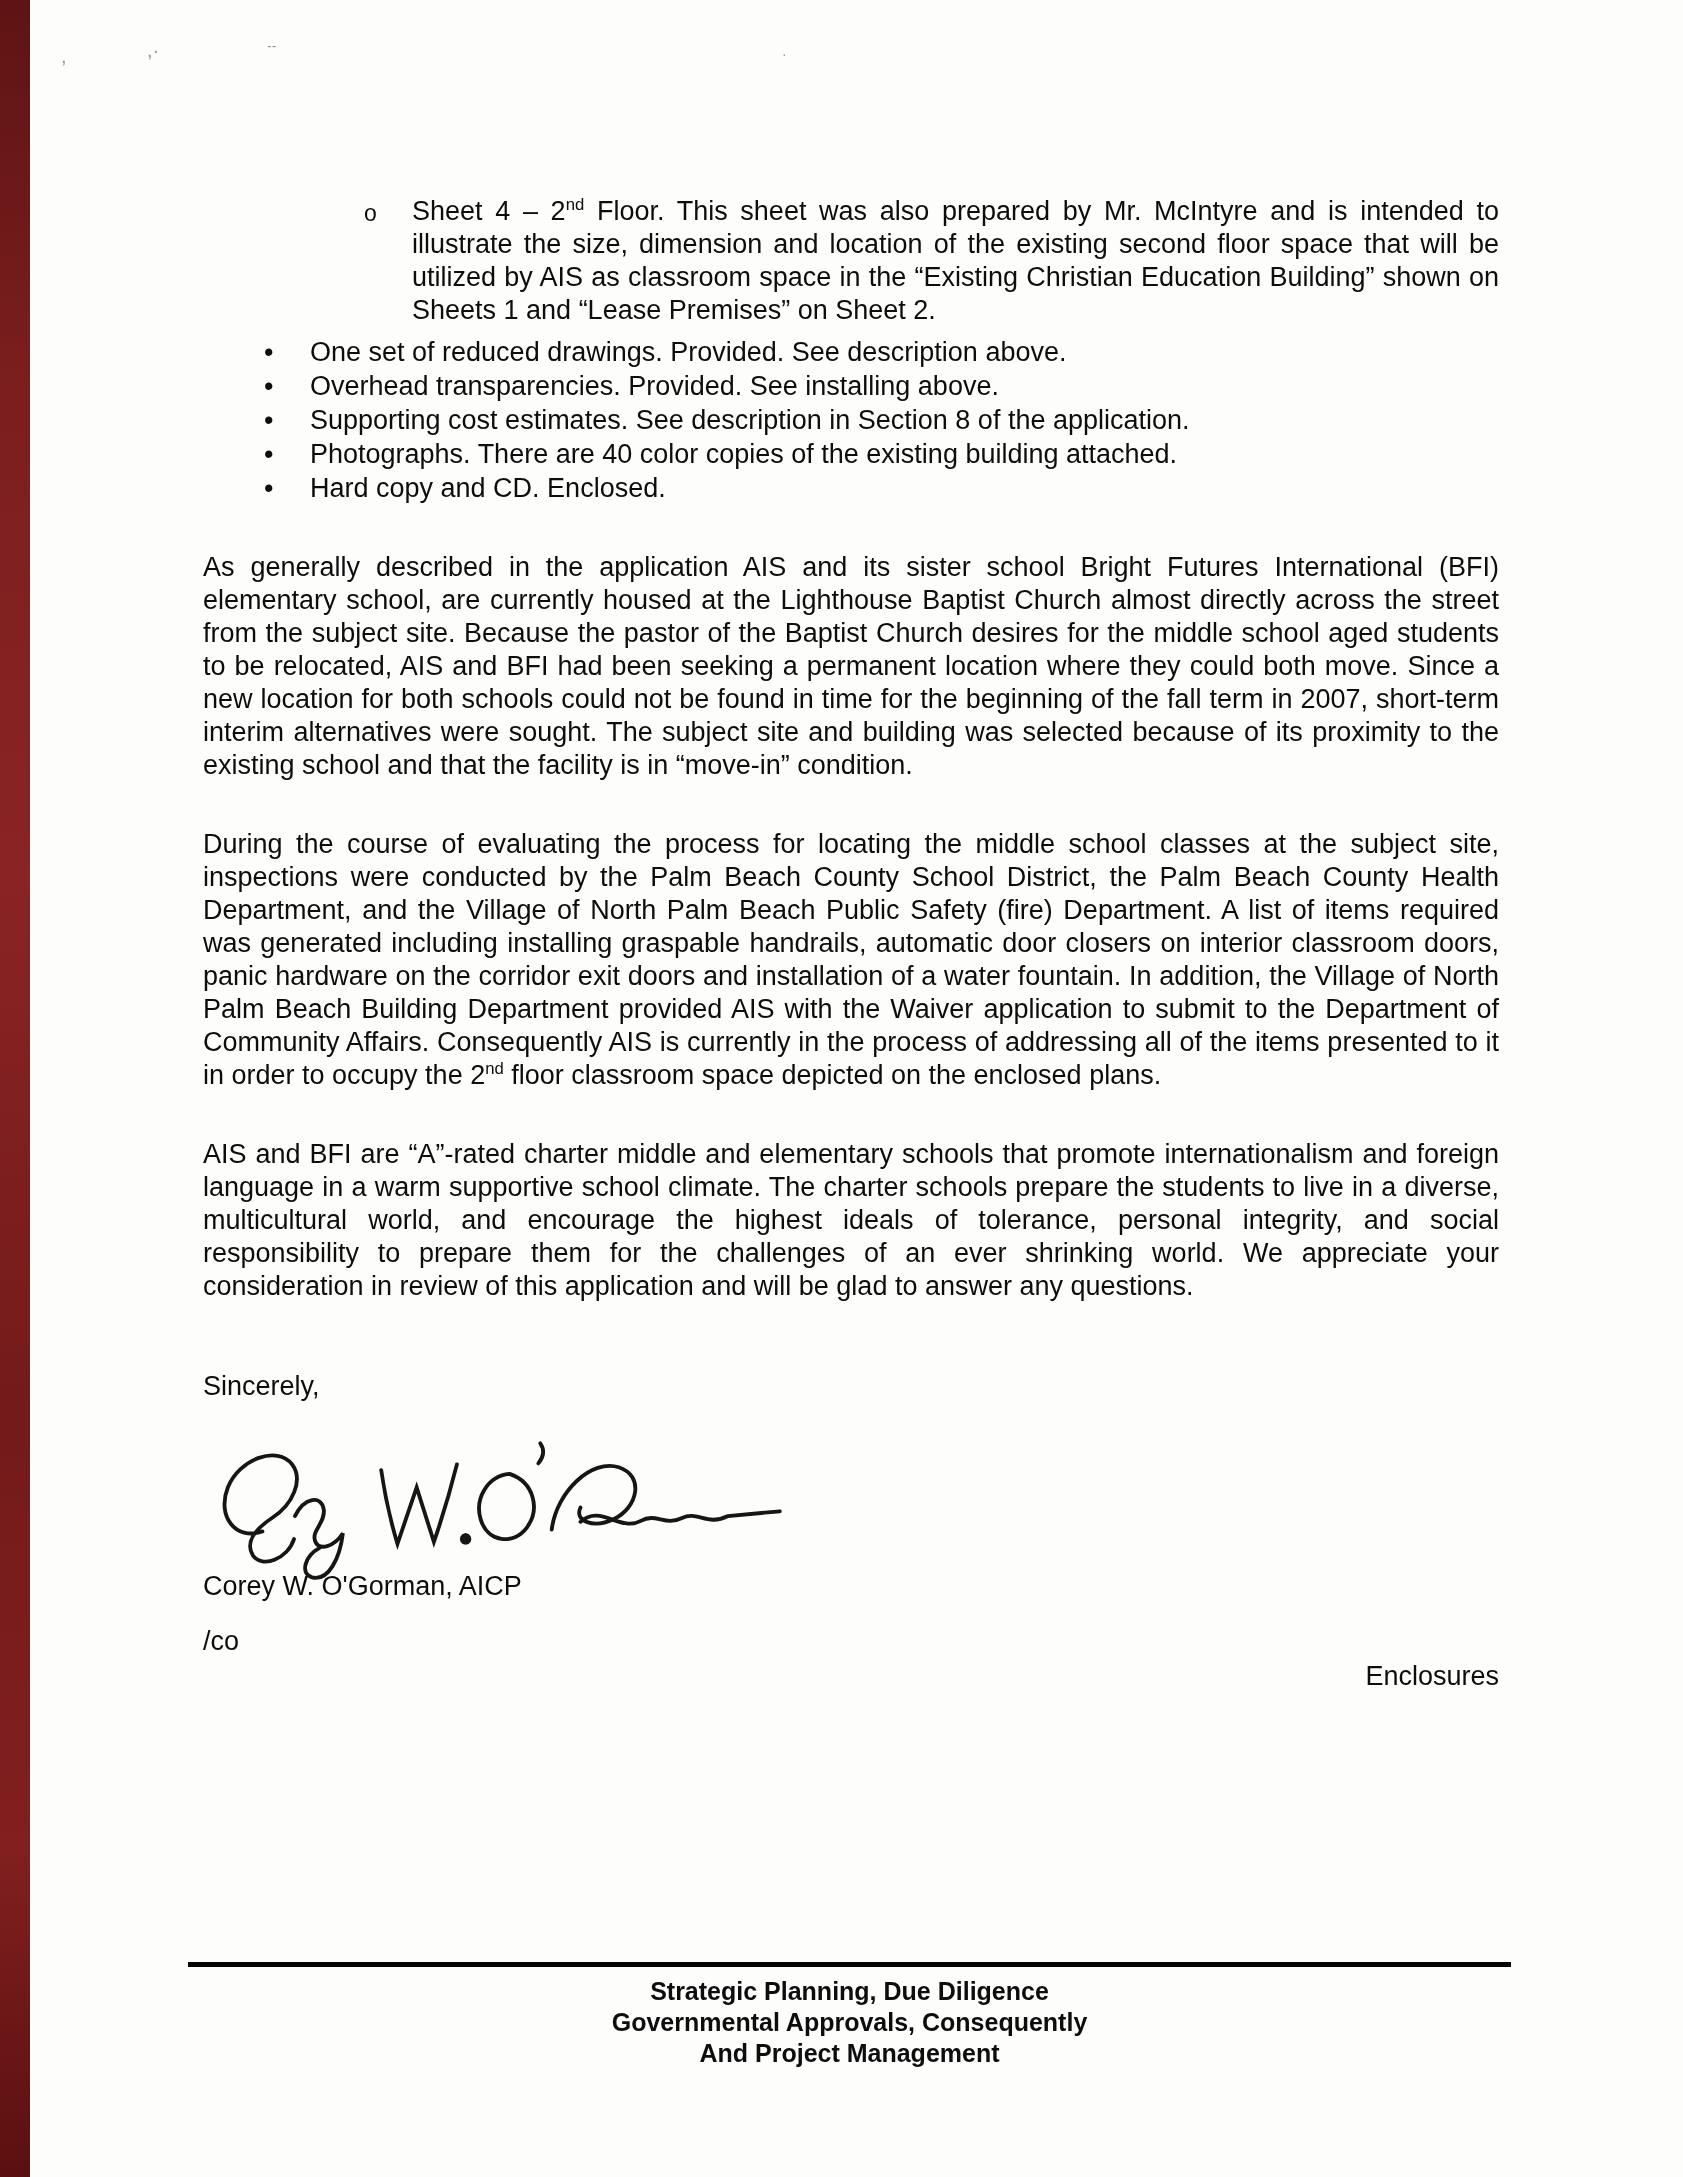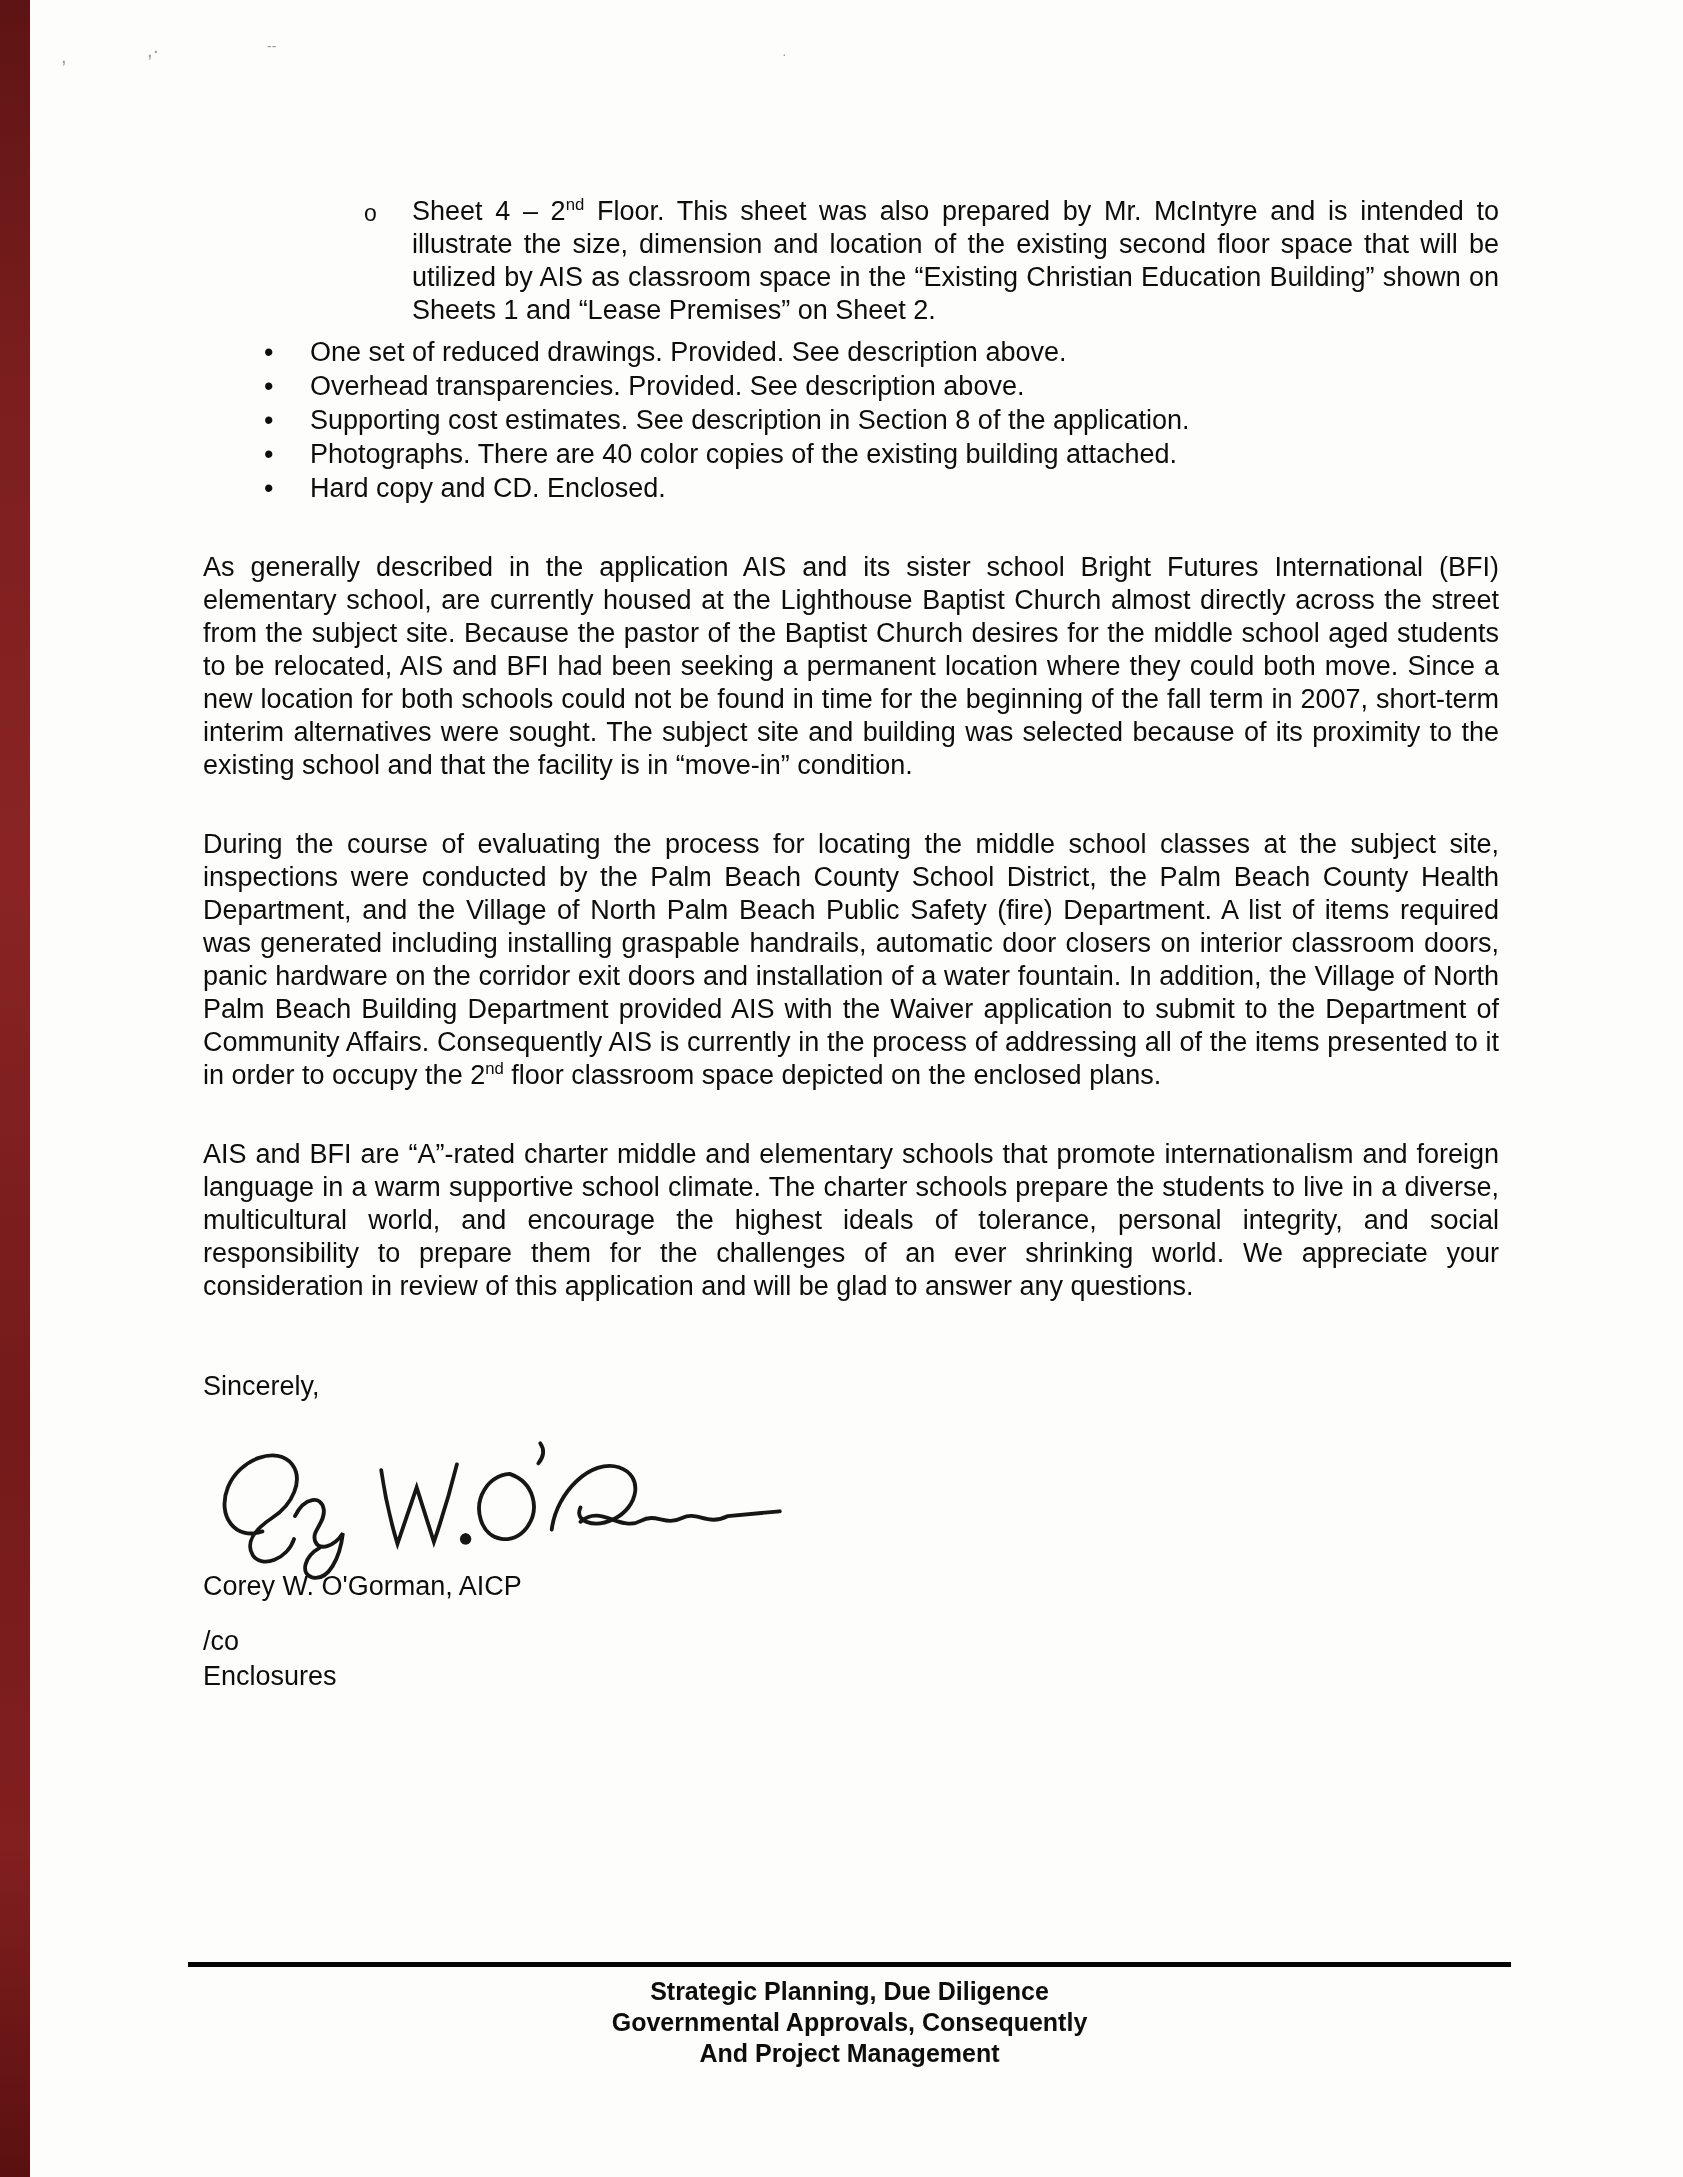--- a/index.html
+++ b/index.html
@@ -30,21 +30,21 @@
   .bullet .marker { flex:0 0 46px; font-size:27px; }
 
   .para { margin-top:46px; text-align:justify; }
   sup.ord { font-size:0.62em; vertical-align:super; line-height:0; }
 
   .sincerely { margin-top:67px; }
   .sig-block { position:relative; height:176px; margin-top:4px; }
   .sig-block svg { position:absolute; left:0; top:0; }
   .name-line { margin-top:-14px; line-height:35px; }
   .initials { line-height:35px;margin-top:20px; }
-  .enclosures { line-height:35px; }
+  .enclosures { line-height:35px;text-align:right; }
 
   .footer {
     position:absolute; left:188px; right:172px; top:1962px;
     border-top:5px solid #050505;
     padding-top:9px;
     text-align:center;
     font-weight:bold;
     font-size:25px;
     line-height:31px;
   }
@@ -68,21 +68,21 @@
       <div class="txt"><span>Sheet 4 – 2</span><sup class="ord">nd</sup><span> Floor.  This sheet was also prepared by Mr. McIntyre and is intended to illustrate the size, dimension and location of the existing second floor space that will be utilized by AIS as classroom space in the “Existing Christian Education Building” shown on Sheets 1 and “Lease Premises” on Sheet 2.</span></div>
     </div>
 
     <div class="bullets">
       <div class="bullet">
         <span class="marker">•</span>
         <div class="txt">One set of reduced drawings.  Provided.  See description above.</div>
       </div>
       <div class="bullet">
         <span class="marker">•</span>
-        <div class="txt">Overhead transparencies.  Provided.  See description above.</div>
+        <div class="txt">Overhead transparencies.  Provided.  See installing above.</div>
       </div>
       <div class="bullet">
         <span class="marker">•</span>
         <div class="txt">Supporting cost estimates.  See description in Section 8 of the application.</div>
       </div>
       <div class="bullet">
         <span class="marker">•</span>
         <div class="txt">Photographs.  There are 40 color copies of the existing building attached.</div>
       </div>
       <div class="bullet">

